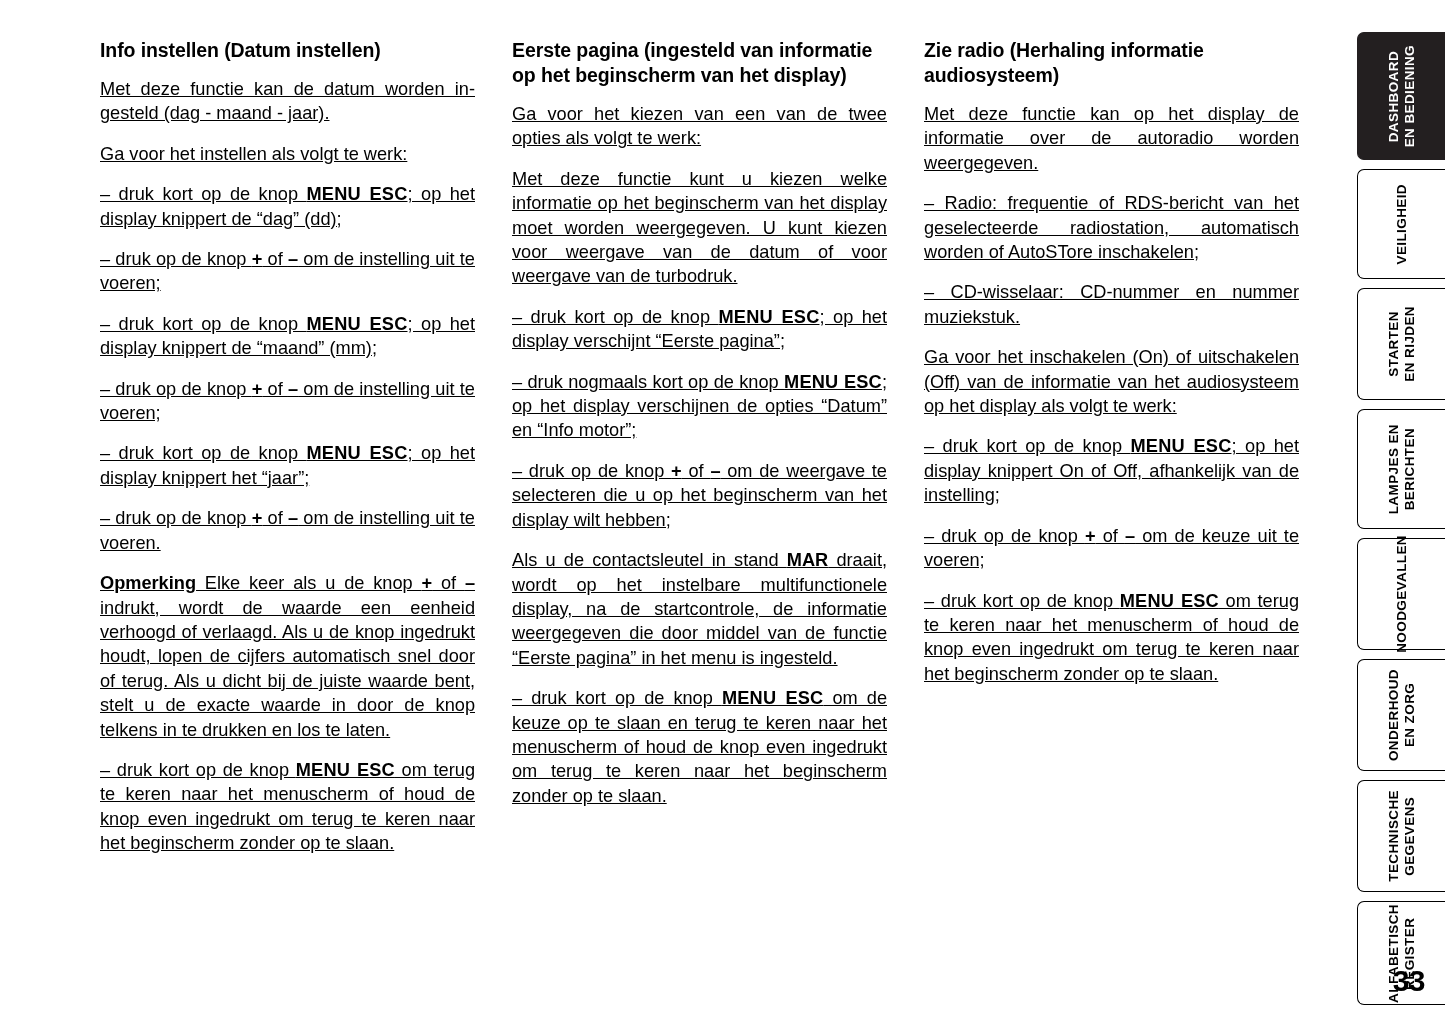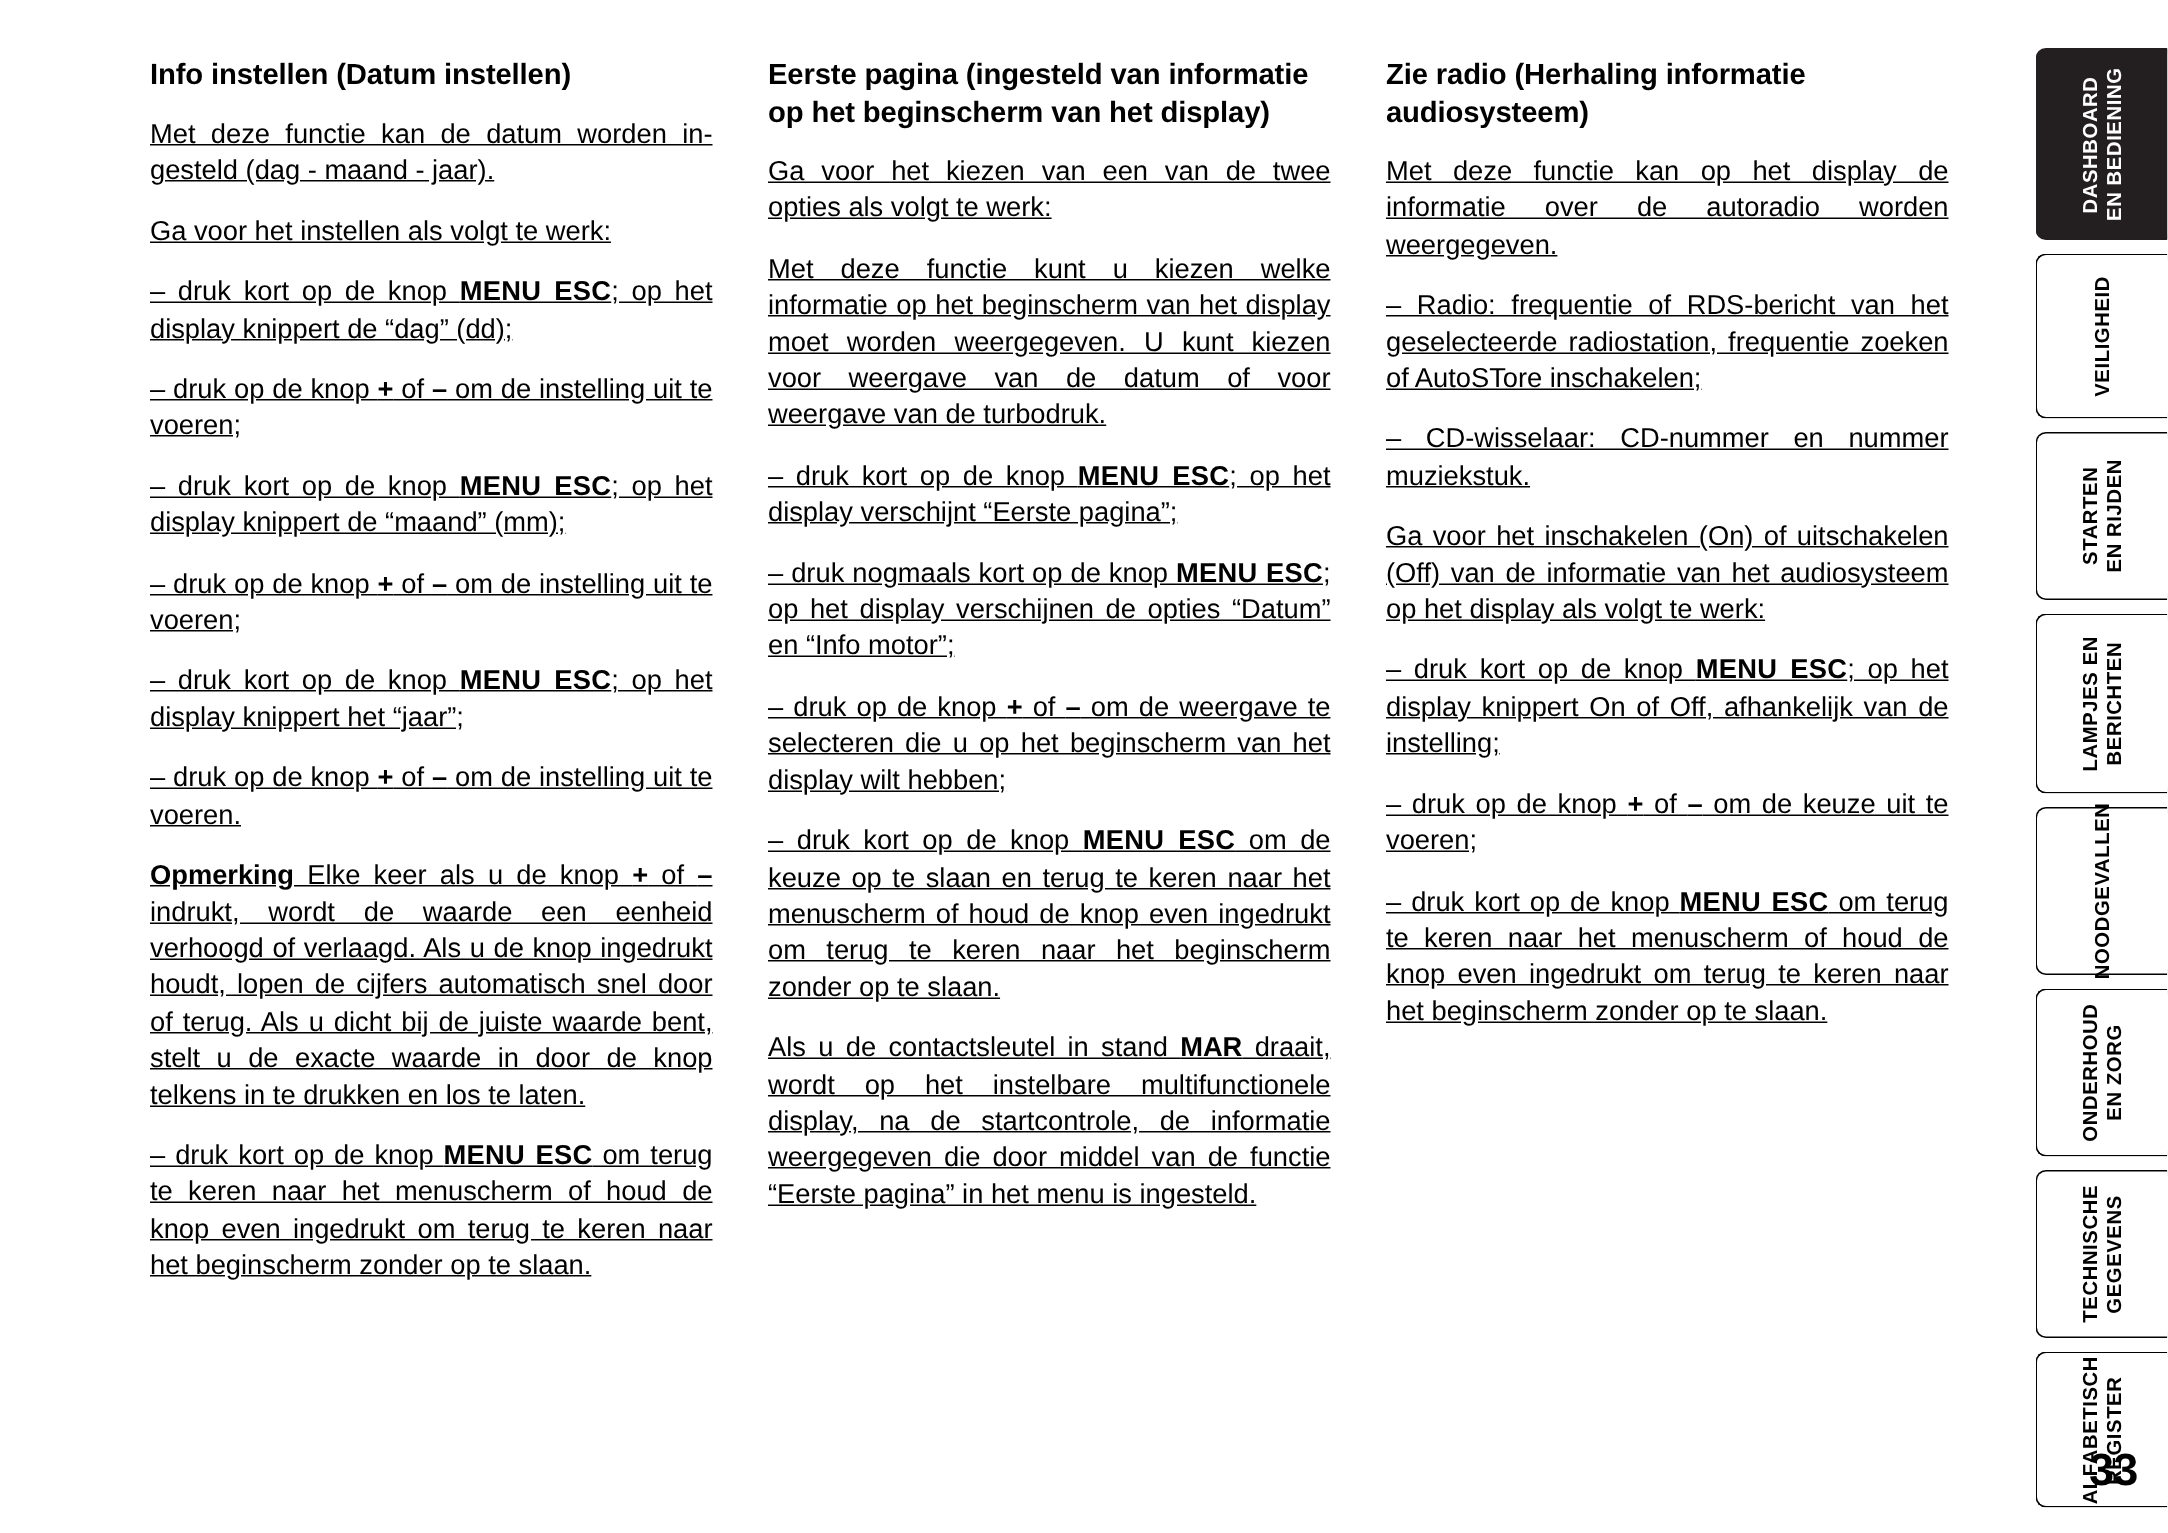--- a/index.html
+++ b/index.html
@@ -137,29 +137,29 @@
     </div>
 
     <div class="col">
       <h2 class="heading">Eerste pagina (ingesteld van informatie op het beginscherm van het display)</h2>
 
       <p class="body">Ga voor het kiezen van een van de twee opties als volgt te werk:</p>
       <p class="body">Met deze functie kunt u kiezen welke informatie op het beginscherm van het display moet worden weergegeven. U kunt kiezen voor weergave van de datum of voor weergave van de turbodruk.</p>
       <p class="body">– druk kort op de knop <span class="menuesc">MENU ESC</span>; op het display verschijnt “Eerste pagina”;</p>
       <p class="body">– druk nogmaals kort op de knop <span class="menuesc">MENU ESC</span>; op het display verschijnen de opties “Datum” en “Info motor”;</p>
       <p class="body">– druk op de knop <span class="sym">+</span> of <span class="sym">–</span> om de weergave te selecteren die u op het beginscherm van het display wilt hebben;</p>
+      <p class="body">Als u de contactsleutel in stand <span class="b">MAR</span> draait, wordt op het instelbare multifunctionele display, na de startcontrole, de informatie weergegeven die door middel van de functie “Eerste pagina” in het menu is ingesteld.</p>
       <p class="body">– druk kort op de knop <span class="menuesc">MENU ESC</span> om de keuze op te slaan en terug te keren naar het menuscherm of houd de knop even ingedrukt om terug te keren naar het beginscherm zonder op te slaan.</p>
-      <p class="body">Als u de contactsleutel in stand <span class="b">MAR</span> draait, wordt op het instelbare multifunctionele display, na de startcontrole, de informatie weergegeven die door middel van de functie “Eerste pagina” in het menu is ingesteld.</p>
     </div>
 
     <div class="col">
       <h2 class="heading">Zie radio (Herhaling informatie audiosysteem)</h2>
 
       <p class="body">Met deze functie kan op het display de informatie over de autoradio worden weergegeven.</p>
-      <p class="body">– Radio: frequentie of RDS-bericht van het geselecteerde radiostation, frequentie zoeken of AutoSTore inschakelen;</p>
+      <p class="body">– Radio: frequentie of RDS-bericht van het geselecteerde radiostation, automatisch worden of AutoSTore inschakelen;</p>
       <p class="body">– CD-wisselaar: CD-nummer en nummer muziekstuk.</p>
       <p class="body">Ga voor het inschakelen (On) of uitschakelen (Off) van de informatie van het audiosysteem op het display als volgt te werk:</p>
       <p class="body">– druk kort op de knop <span class="menuesc">MENU ESC</span>; op het display knippert On of Off, afhankelijk van de instelling;</p>
       <p class="body">– druk op de knop <span class="sym">+</span> of <span class="sym">–</span> om de keuze uit te voeren;</p>
       <p class="body">– druk kort op de knop <span class="menuesc">MENU ESC</span> om terug te keren naar het menuscherm of houd de knop even ingedrukt om terug te keren naar het beginscherm zonder op te slaan.</p>
     </div>
 
   </div>
 
   <div class="tabs">

